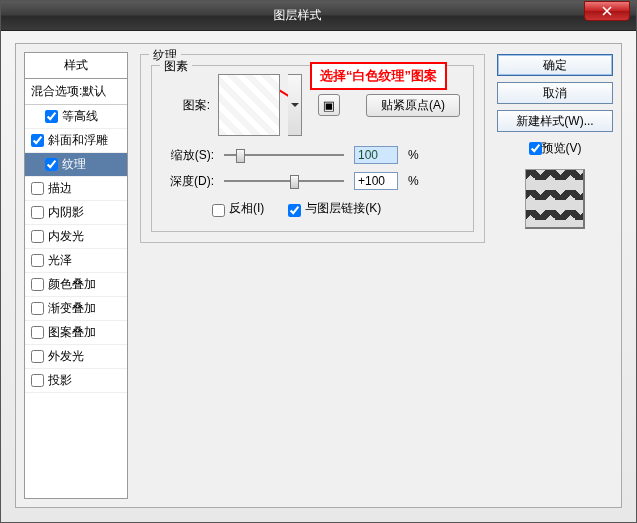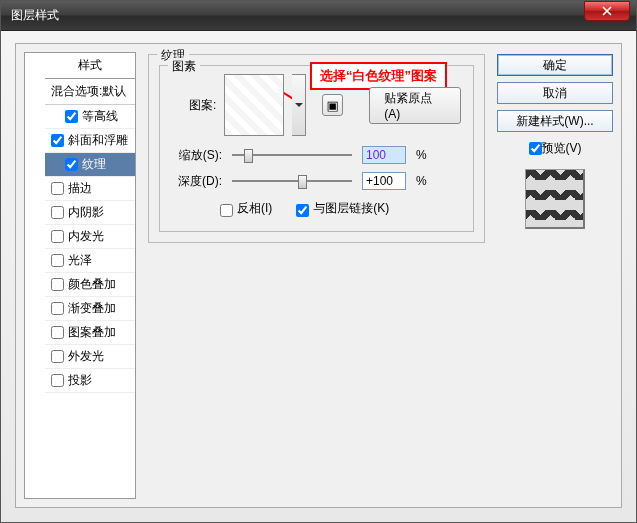--- a/index.html
+++ b/index.html
@@ -14,21 +14,21 @@
     
     .titlebar {
       height: 30px;
       background: linear-gradient(to bottom, #5a5a5a, #3d3d3d 48%, #2a2a2a 52%, #3a3a3a);
       color: #fff;
       display: flex;
       align-items: center;
       padding-left: 10px;
       border-bottom: 1px solid #222;
     }
-    .titlebar-title { flex: 1; font-size: 12px; }
+    .titlebar-title { flex: 1; font-size: 12px; text-align: center; }
     .close-btn {
       width: 46px; height: 20px;
       background: linear-gradient(to bottom, #e77, #c62323 48%, #a81515 52%, #c33);
       border: 1px solid #8a0f0f;
       border-radius: 0 0 4px 4px;
       margin-right: 6px; margin-top: -10px;
       color: #fff; text-align: center;
       display: flex; align-items: center; justify-content: center;
       cursor: pointer;
     }
@@ -37,24 +37,24 @@
       position: absolute;
       top: 42px; left: 14px; right: 14px; bottom: 14px;
       border: 1px solid #aaa;
       background: #f0f0f0;
       display: flex;
       padding: 8px;
       gap: 8px;
     }
     
     .styles-panel {
-      width: 112px;
+      width: 104px;
       border: 1px solid #999;
       background: #fff;
-      display: flex; flex-direction: column; padding-left: 20px;
+      display: flex; flex-direction: column;
     }
     .styles-header {
       text-align: center;
       padding: 4px 0;
       border-bottom: 1px solid #999;
     }
     .blend-row {
       padding: 4px 6px;
       border-bottom: 1px solid #ccc;
       cursor: pointer;
@@ -134,21 +134,21 @@
       width: 9px; height: 14px;
       background: linear-gradient(#fafafa,#ccc);
       border: 1px solid #777;
       cursor: pointer;
     }
     .num-input {
       width: 44px; height: 18px;
       border: 1px solid #7a9ac0;
       font-size: 12px; text-align: left; padding: 0 3px;
     }
-    .num-input.blue { background: #cfe6ff; color: #6d28d9; }
+    .num-input.blue { background: #cfe6ff; color: #14532d; }
     .pct { margin-left: 4px; }
     
     .chk-row { display: flex; align-items: center; gap: 24px; margin-top: 10px; margin-left: 50px; }
     .chk { display: flex; align-items: flex-end; gap: 4px; }
     
     .callout {
       position: absolute;
       top: -4px; right: 26px;
       border: 2px solid #f00;
       color: #f00;

